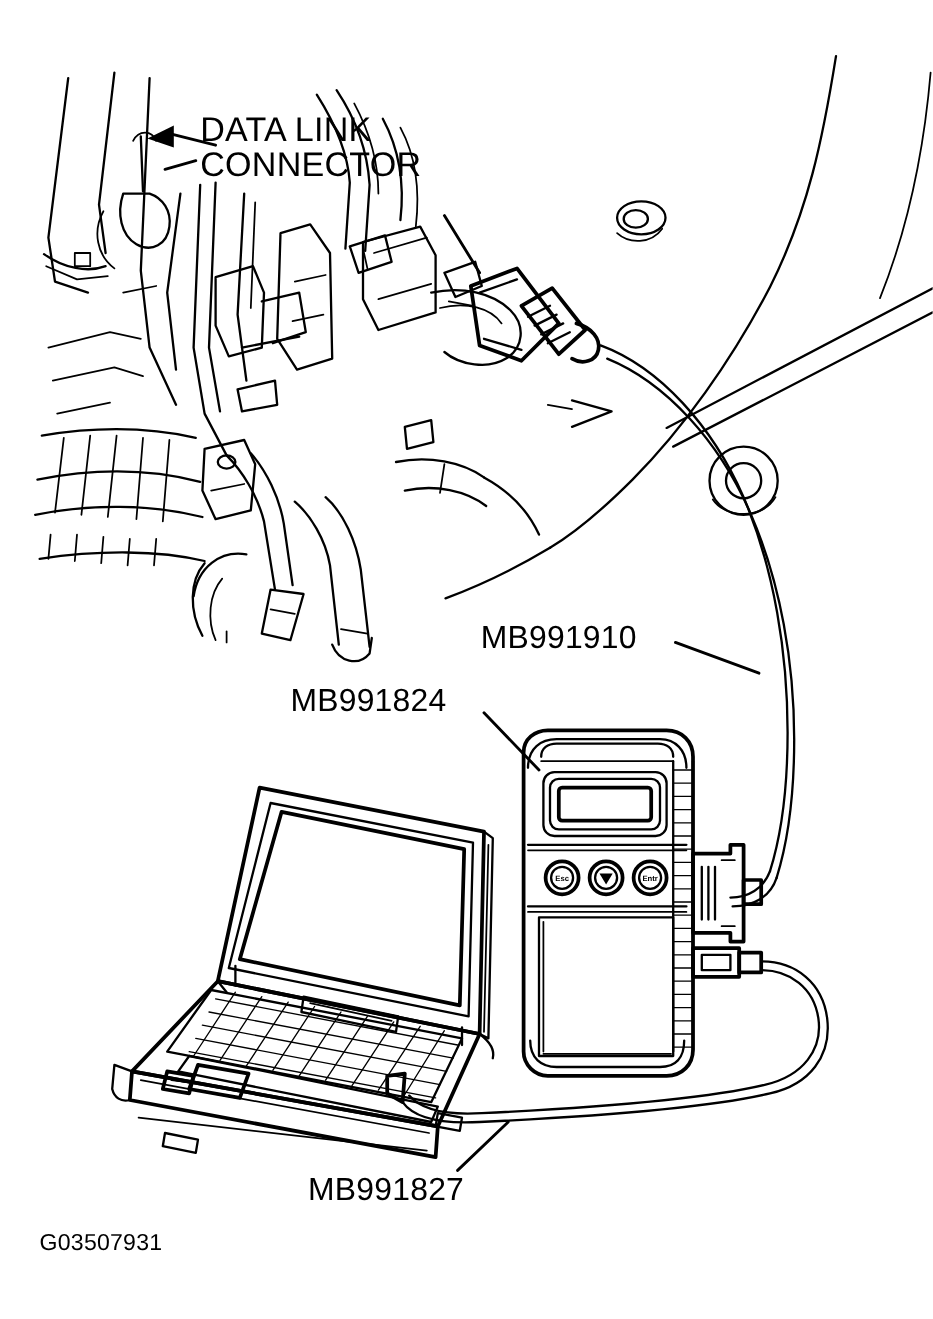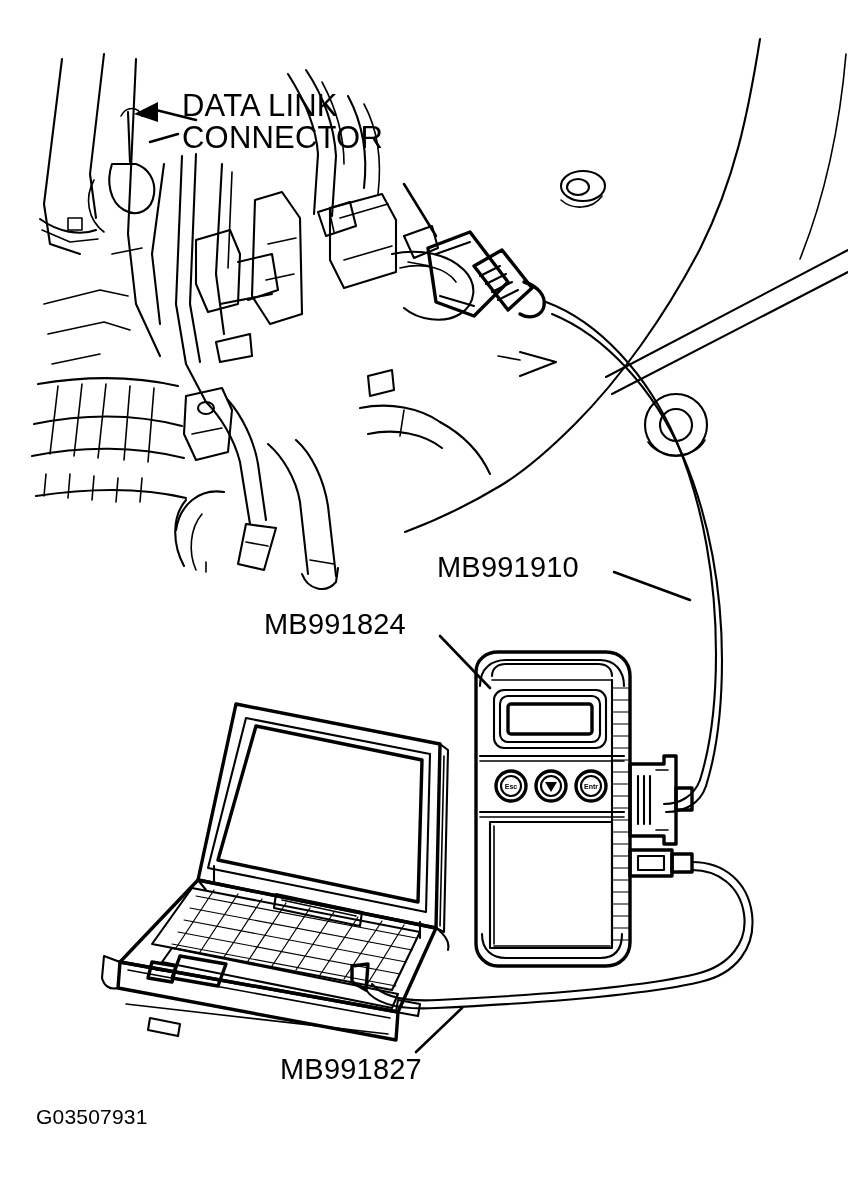--- a/index.html
+++ b/index.html
@@ -12,21 +12,21 @@
     width: 848px;
     height: 1199px;
     position: relative;
     overflow: hidden;
     font-family: "Liberation Sans", sans-serif;
     color: #000000;
   }
   #diagram-root {
     position: absolute;
     left: 0;
-    top: 4px;
+    top: 16px;
     width: 848px;
     height: 1007px;
   }
   svg.figure {
     display: block;
     width: 848px;
     height: 1199px;
   }
   .ink {
     fill: none;

